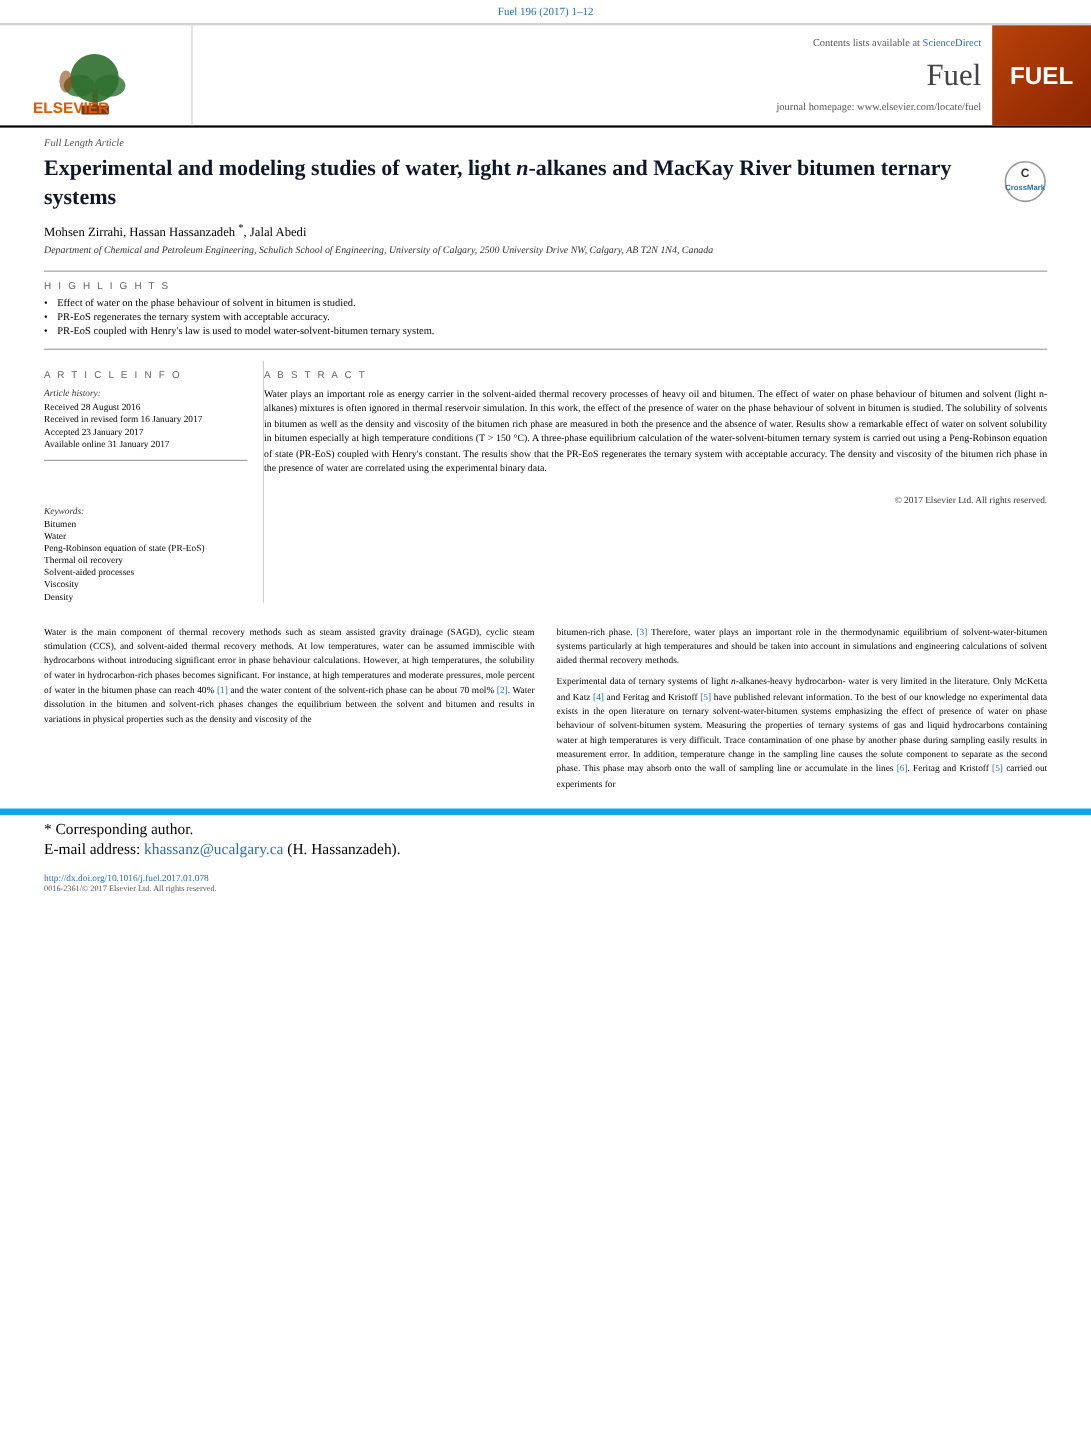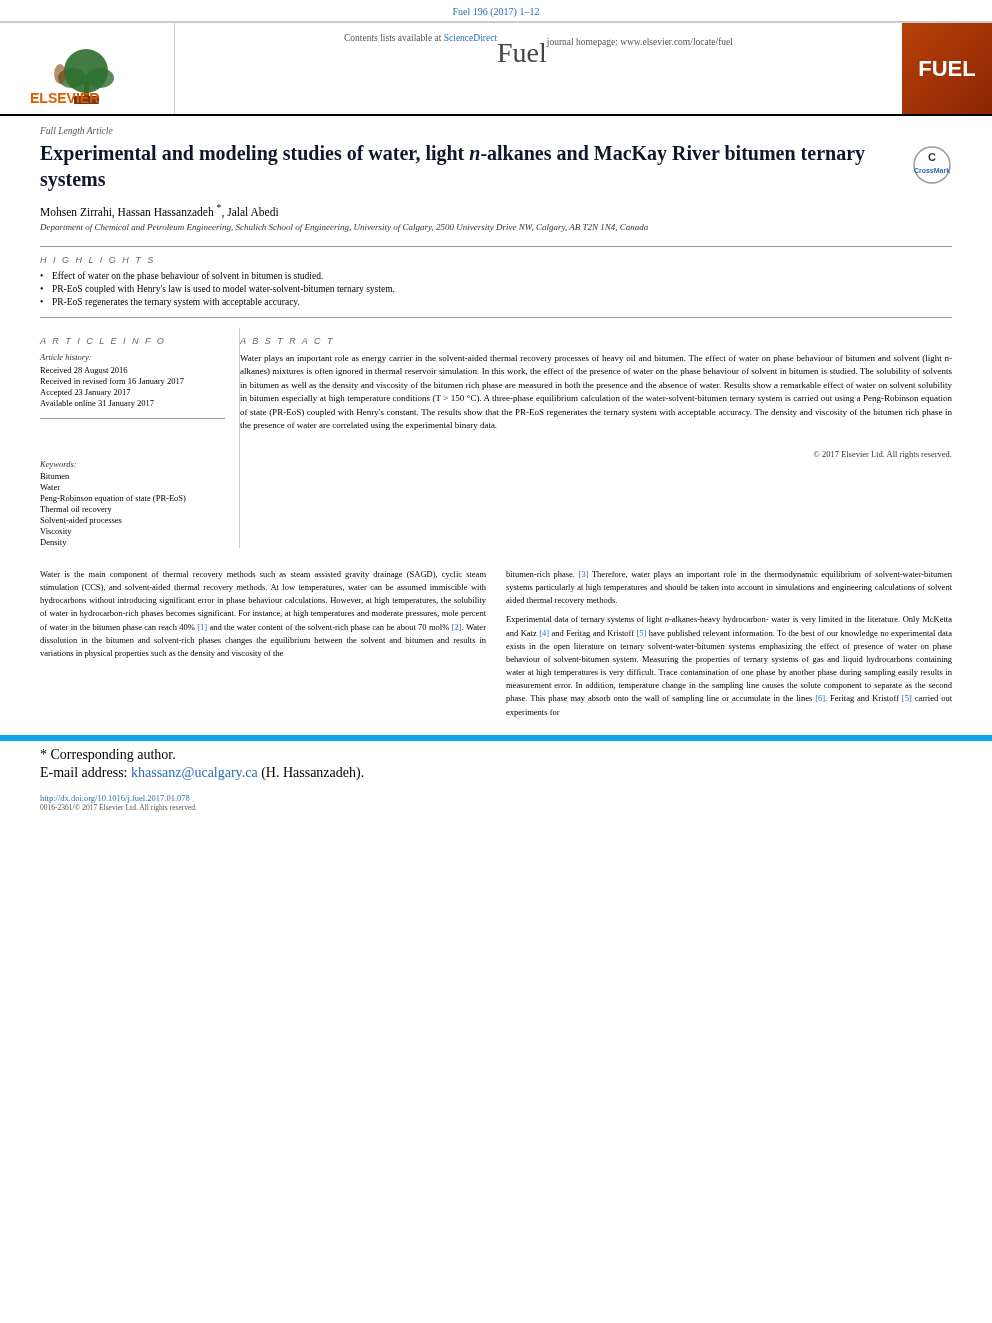--- a/index.html
+++ b/index.html
@@ -29,22 +29,22 @@
       padding: 8px;
       display: flex;
       flex-direction: column;
       align-items: center;
       justify-content: center;
       border-right: 1px solid #ccc;
     }
     .header-center {
       flex: 1;
       display: flex;
-      flex-direction: row;
-      align-items: flex-start;
+      flex-direction: column;
+      align-items: flex-end;
       justify-content: center;
       padding: 10px;
     }
     .sciencedirect-link {
       font-size: 9.5px;
       color: #555;
       margin-bottom: 4px;
     }
     .journal-title {
       font-size: 28px;
@@ -115,21 +115,20 @@
 
     .divider { border: none; border-top: 1px solid #999; margin: 8px 0; }
     .section-label {
       font-size: 9px;
       font-family: Arial, sans-serif;
       letter-spacing: 2px;
       text-transform: uppercase;
       color: #666;
       margin-bottom: 6px;
       margin-top: 8px;
-      font-style: italic;
     }
 
     .highlights-list {
       list-style: none;
       padding: 0;
       margin-bottom: 10px;
     }
     .highlights-list li {
       font-size: 9.5px;
       margin-bottom: 3px;
@@ -297,22 +296,22 @@
   <div class="authors">
     Mohsen Zirrahi, Hassan Hassanzadeh <sup>*</sup>, Jalal Abedi
   </div>
   <div class="affiliation">Department of Chemical and Petroleum Engineering, Schulich School of Engineering, University of Calgary, 2500 University Drive NW, Calgary, AB T2N 1N4, Canada</div>
 
   <hr class="divider">
 
   <div class="section-label">H I G H L I G H T S</div>
   <ul class="highlights-list">
     <li>Effect of water on the phase behaviour of solvent in bitumen is studied.</li>
+    <li>PR-EoS regenerates the ternary system with acceptable accuracy.</li>
     <li>PR-EoS coupled with Henry's law is used to model water-solvent-bitumen ternary system.</li>
-    <li>PR-EoS regenerates the ternary system with acceptable accuracy.</li>
   </ul>
 
   <hr class="divider">
 
   <div class="two-col">
     <div class="article-info-col">
       <div class="section-label">A R T I C L E   I N F O</div>
       <div class="info-sub-label">Article history:</div>
       <div class="info-date">Received 28 August 2016</div>
       <div class="info-date">Received in revised form 16 January 2017</div>

